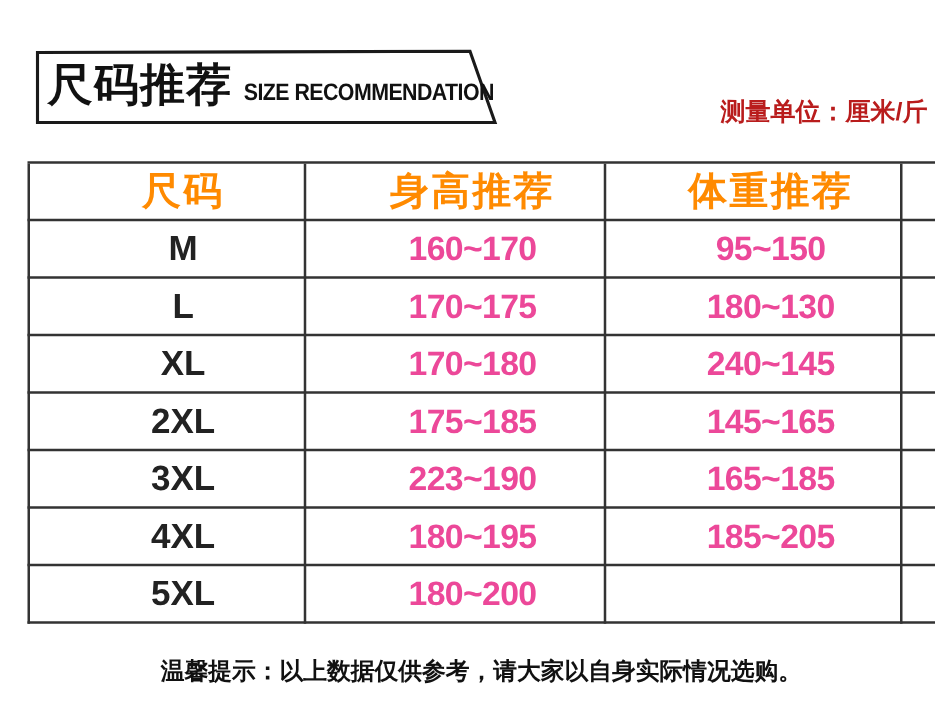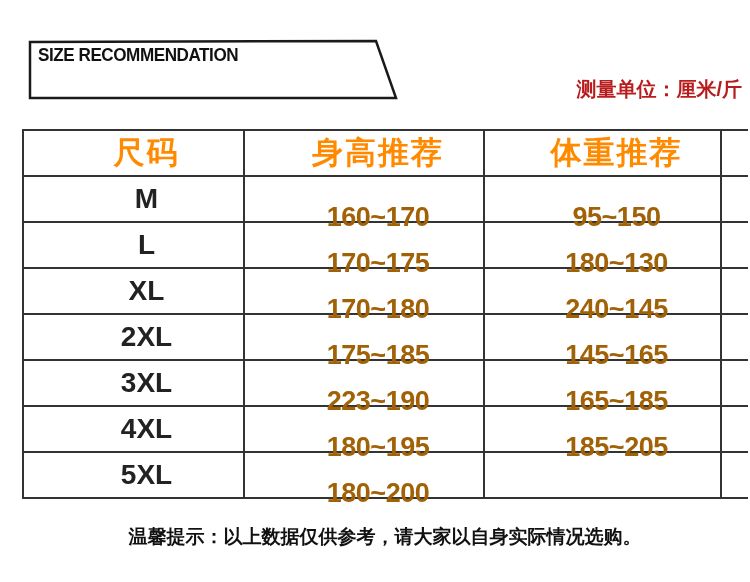--- a/index.html
+++ b/index.html
@@ -44,21 +44,21 @@
     text-align:center;overflow:hidden;white-space:nowrap;padding-left:26px;
   }
   .c1{width:223px;}
   .c2{width:240px;}
   .c3{width:237px;}
   .t-head .t-cell{
     color:var(--accent,#FF8A00);
     font-size:31px;font-weight:700;letter-spacing:2px;
   }
   .size-cell{font-size:28px;font-weight:700;color:#222;}
-  .num-cell{font-size:27px;font-weight:600;color:#a16207;letter-spacing:-0.5px;margin-top:18px;}
+  .num-cell{font-size:27px;font-weight:600;color:#ec4899;letter-spacing:-0.5px;}
   .v-line{
     position:absolute;top:0;width:2px;height:368px;
     background:var(--border,#333);
   }
   .v0{left:0;} .v1{left:221px;} .v2{left:461px;} .v3{left:698px;}
 
   
   .footer-note{
     position:absolute;left:22px;top:524px;width:726px;
     text-align:center;font-size:19px;font-weight:700;color:#111;
@@ -67,20 +67,21 @@
 </style>
 </head>
 <body>
 
 <div id="stage">
 
   <svg id="banner-svg" width="420" height="110" viewBox="0 0 420 110">
     <polygon points="30,42 376,41 396,98 30,98" fill="#ffffff" stroke="#1a1a1a" stroke-width="2.5"></polygon>
   </svg>
   <div class="banner-text">
+    <span class="banner-title">尺码推荐</span>
     <span class="banner-subtitle">SIZE RECOMMENDATION</span>
   </div>
 
   <div class="unit-note">测量单位：厘米/斤</div>
 
   <div class="size-table">
     <div class="t-row t-head">
       <div class="t-cell c1">尺码</div>
       <div class="t-cell c2">身高推荐</div>
       <div class="t-cell c3">体重推荐</div>

